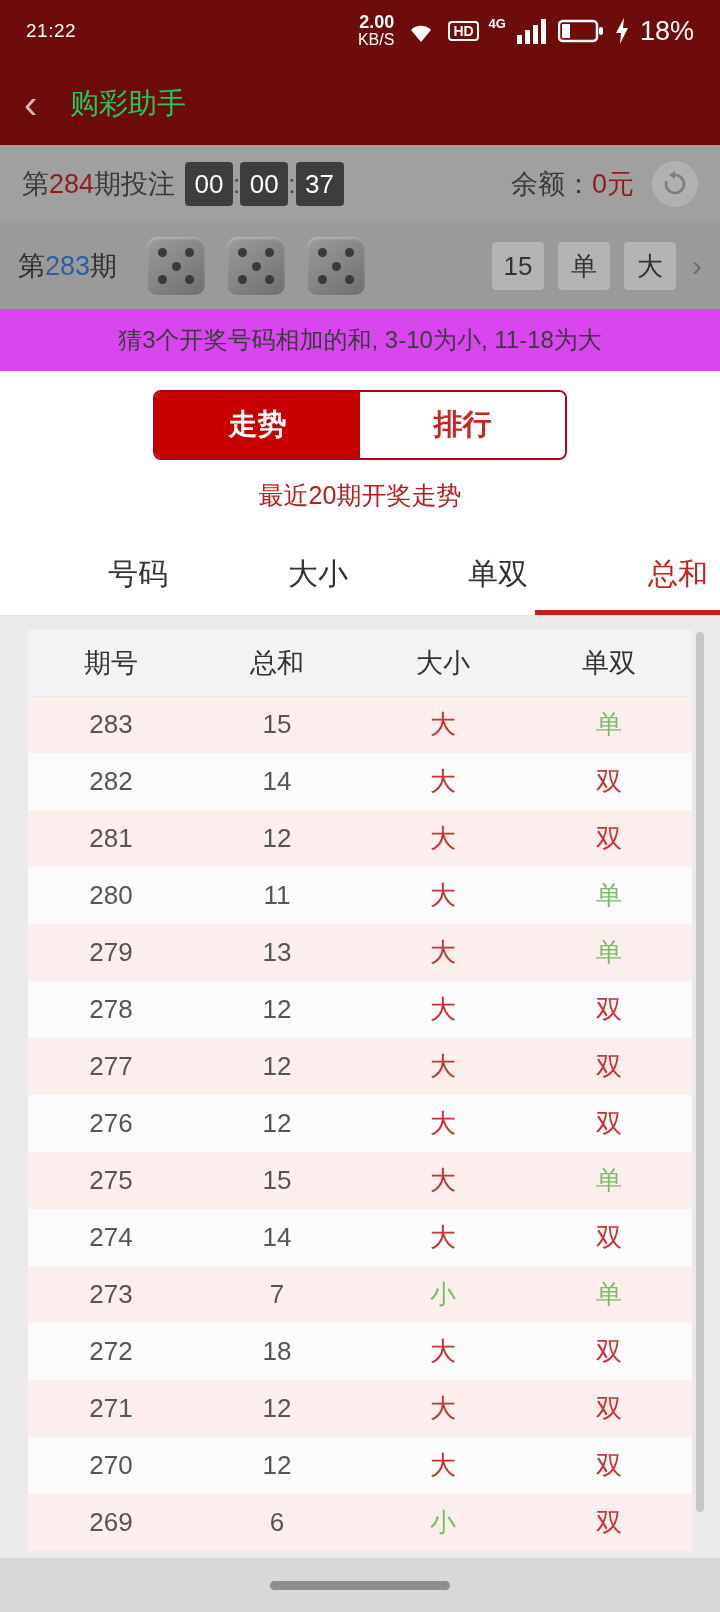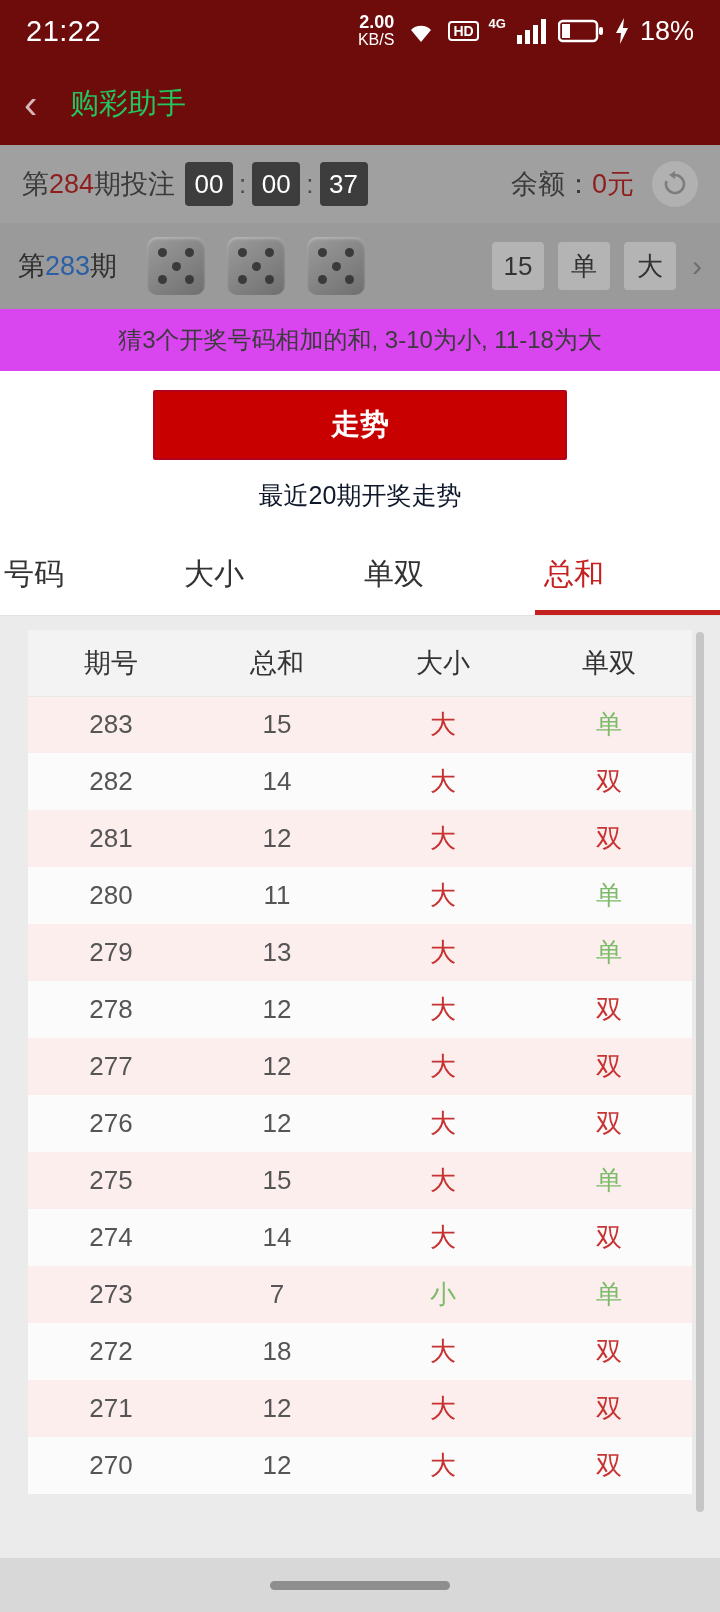--- a/index.html
+++ b/index.html
@@ -20,21 +20,21 @@
   
   .statusbar {
     height: 62px;
     background: #6e0b0b;
     color: #fff;
     display: flex;
     align-items: center;
     padding: 0 26px;
     font-size: 27px;
   }
-  .statusbar .clock { font-size: 29px; letter-spacing: .5px; }
+  .statusbar .clock { font-size: 19px; letter-spacing: .5px; }
   .statusbar .spacer { flex: 1; }
   .statusbar .right {
     display: flex;
     align-items: center;
     gap: 10px;
   }
   .netspeed {
     text-align: right;
     line-height: 1.05;
     font-size: 16px;
@@ -90,21 +90,21 @@
     height: 78px;
     background: #a0a0a0;
     display: flex;
     align-items: center;
     padding: 0 22px;
     color: #2a2a2a;
     font-size: 27px;
   }
   .issuebar .lbl { color: #3a3a3a; }
   .issuebar .num-red { color: #8f1d1d; }
-  .countdown { display: flex; align-items: center; gap: 6px; margin-left: 10px; }
+  .countdown { display: flex; align-items: center; margin-left: 10px; }
   .cd-box {
     background: #3d3d3d;
     color: #fff;
     width: 48px;
     height: 44px;
     border-radius: 4px;
     display: flex;
     align-items: center;
     justify-content: center;
     font-size: 26px;
@@ -181,54 +181,54 @@
     display: flex;
     align-items: center;
     justify-content: center;
     background: #fff;
   }
   .seg {
     display: flex;
     border: 2px solid #b3001b;
     width: 414px;
     height: 70px;
-    border-radius: 2px;
+    border-radius: 8px;
     overflow: hidden;
   }
   .seg div {
     flex: 1;
     display: flex;
     align-items: center;
     justify-content: center;
     font-size: 29px;
     font-weight: bold;
   }
   .seg .on { background: #c80000; color: #fff; }
   .seg .off { background: #fff; color: #c22; }
 
   .subtitle {
     text-align: center;
-    color: #0f172a;
+    color: #b91c1c;
     font-size: 25px;
     padding-bottom: 26px;
     background: #fff;
   }
 
   
   .tabs {
     display: flex;
     background: #fff;
     border-bottom: 1px solid #e2e2e2;
   }
   .tab {
     flex: 1;
-    text-align: left;
+    text-align: right;
     font-size: 30px;
     color: #333;
-    padding: 16px 4px 20px;
+    padding: 16px 12px 20px;
     position: relative;
   }
   .tab.active { color: #c62121; }
   .tab.active::after {
     content: "";
     position: absolute;
     left: 50%;
     transform: translateX(-50%);
     bottom: 0;
     width: 190px;
@@ -402,20 +402,21 @@
     <span class="chev">›</span>
   </div>
 
   <div class="rulebar">
     <span>猜3个开奖号码相加的和, 3-10为小, 11-18为大</span>
   </div>
 
   <div class="seg-wrap">
     <div class="seg">
       <div class="on">走势</div>
+      <div class="off">排行</div>
     </div>
   </div>
 
   <div class="subtitle">最近20期开奖走势</div>
 
   <div class="tabs">
     <div class="tab">号码</div>
     <div class="tab">大小</div>
     <div class="tab">单双</div>
     <div class="tab active">总和</div>
@@ -510,20 +511,26 @@
             <td>12</td>
             <td class="big">大</td>
             <td class="even-v">双</td>
           </tr>
           <tr class="even">
             <td>270</td>
             <td>12</td>
             <td class="big">大</td>
             <td class="even-v">双</td>
           </tr>
+          <tr class="odd">
+            <td>269</td>
+            <td>6</td>
+            <td class="small">小</td>
+            <td class="even-v">双</td>
+          </tr>
         </tbody>
       </table>
     </div>
     <div class="vscroll"></div>
   </div>
 
   <div class="navbar-home">
     <div class="home-pill"></div>
   </div>
 

